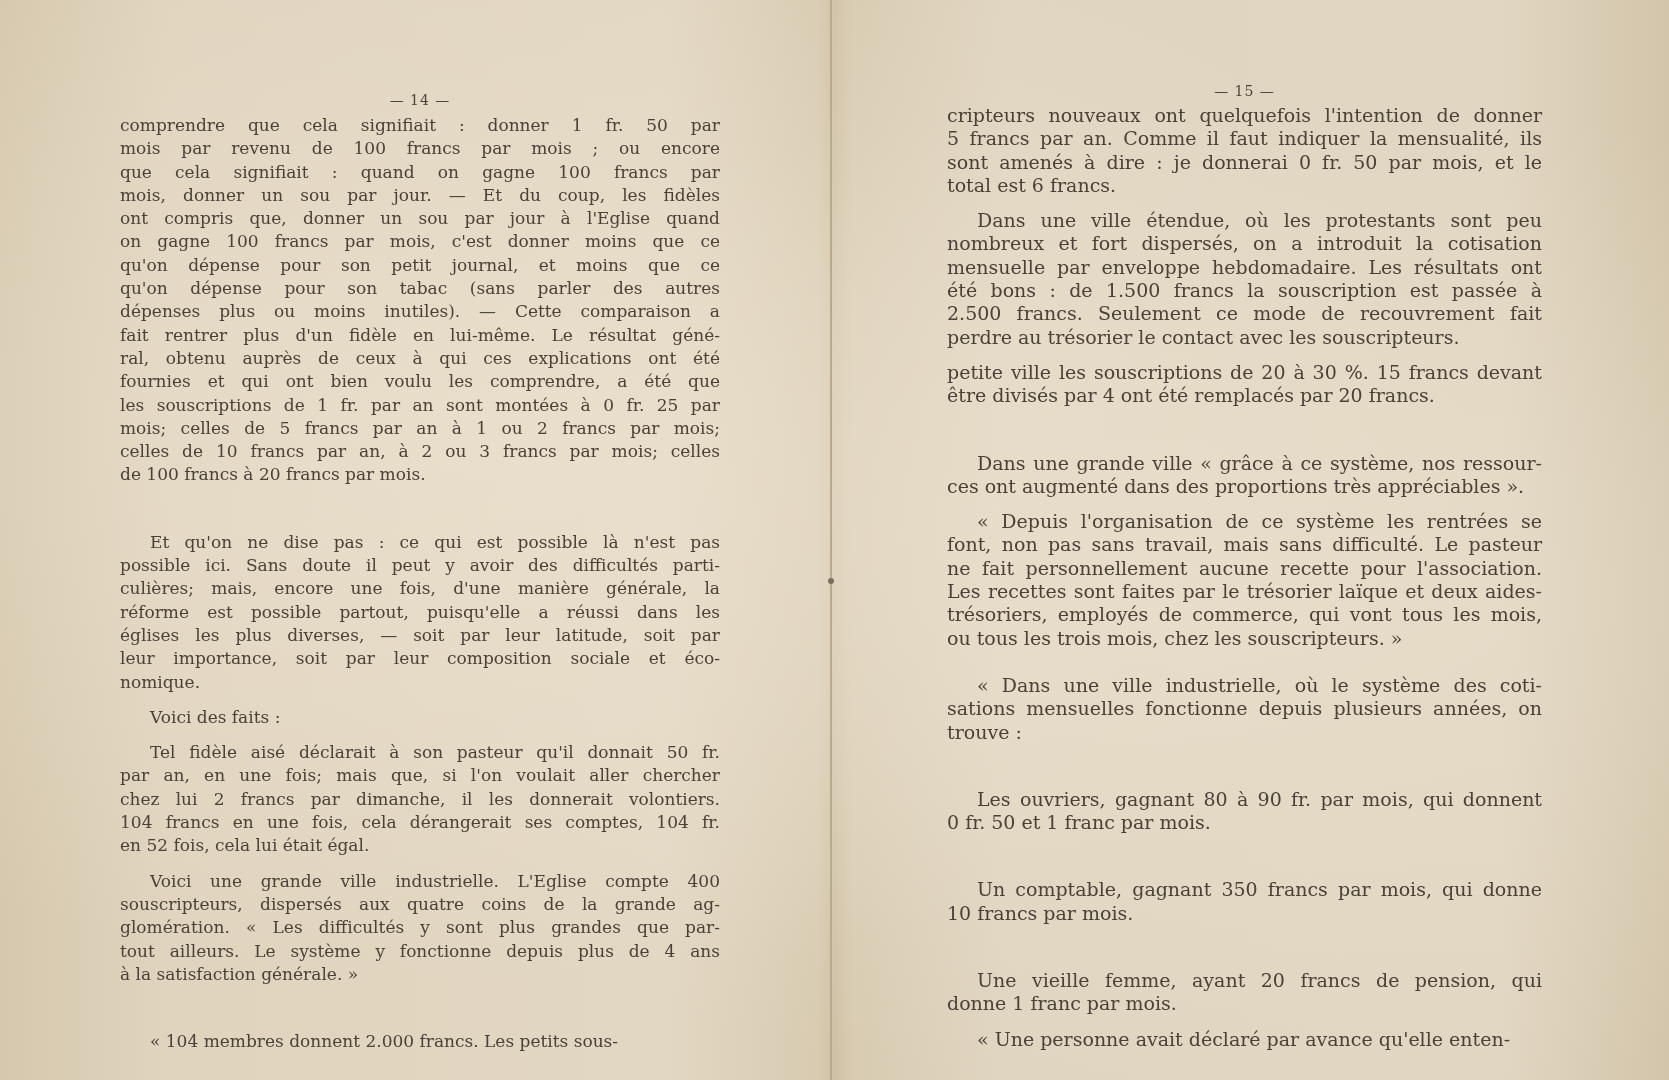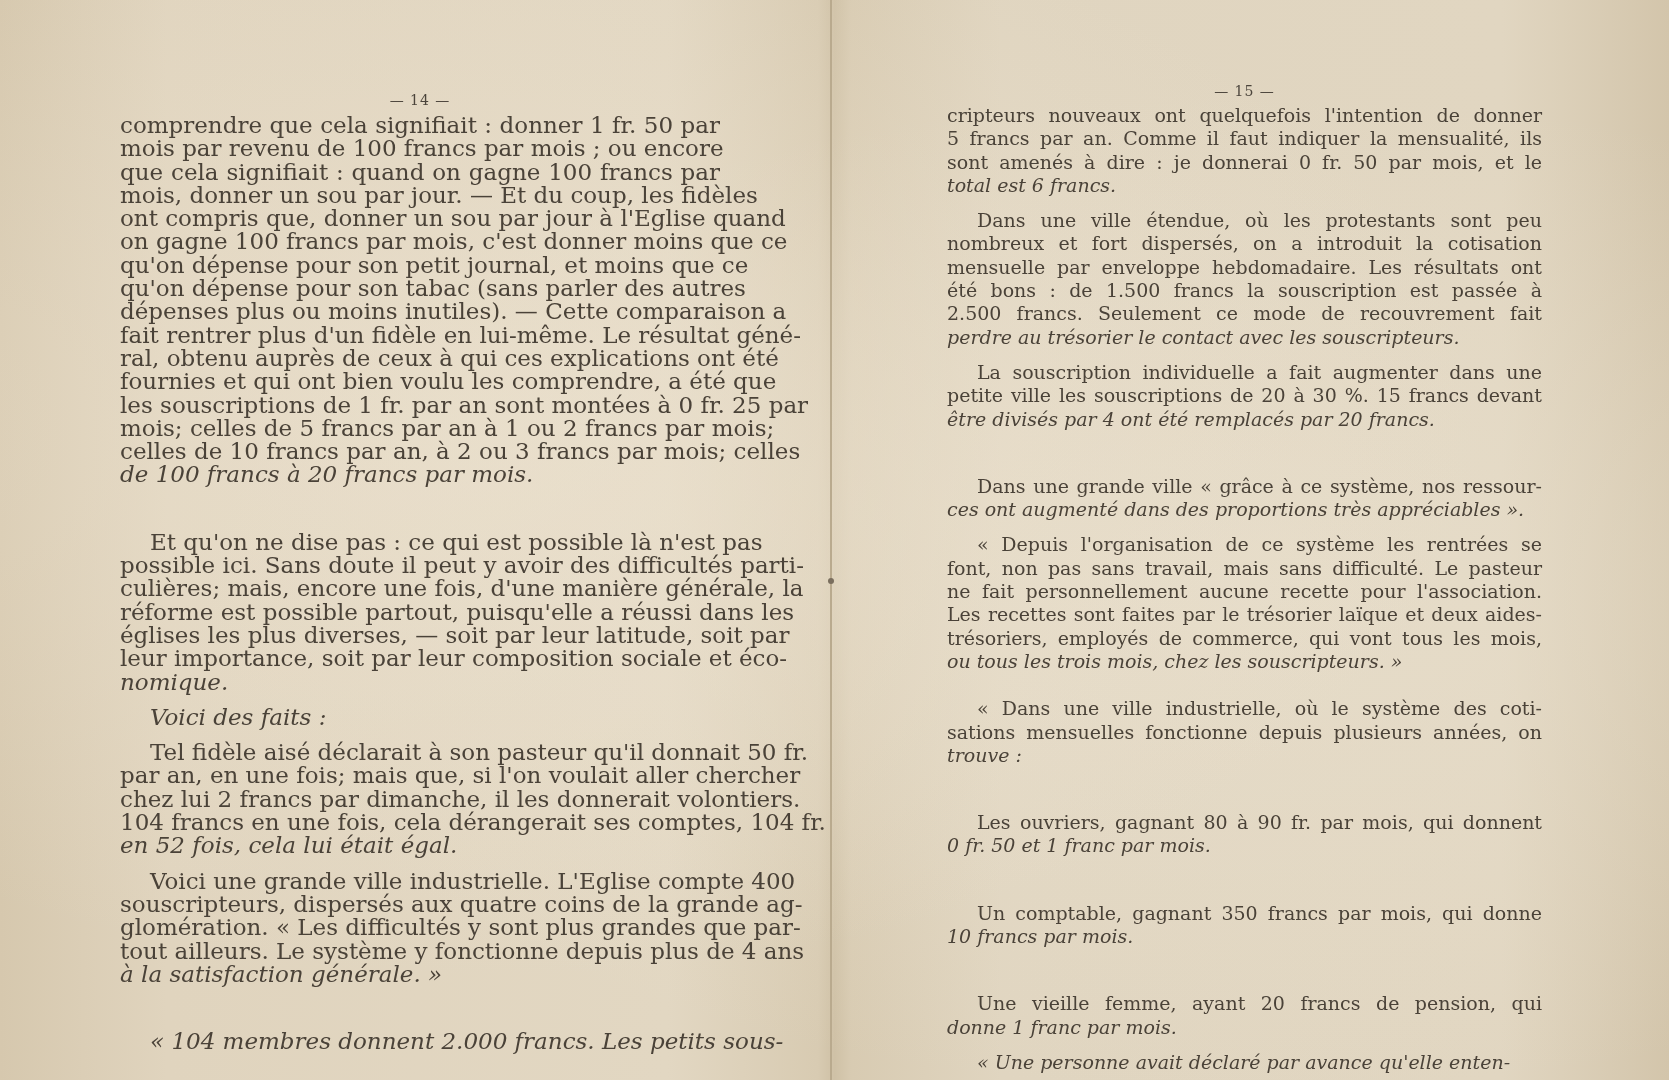--- a/index.html
+++ b/index.html
@@ -28,31 +28,31 @@
   .page.right { left:947px; width:595px; }
   .folio {
     text-align:center;
     font-size:14px;
     letter-spacing:1px;
     color:#4b443b;
   }
   .page.left .folio  { margin-top:92px; margin-bottom:6px; }
   .page.right .folio { margin-top:83px; margin-bottom:5px; }
   .text {
-    font-size:23px;
+    font-size:17px;
     line-height:23.3px;
     text-align:justify;
     hyphens:none;
   }
   .page.right .text { font-size:19px; line-height:23.3px; }
   .text p { margin:0; text-indent:0; }
   .text p.ind { text-indent:30px;margin-top:44px; }
   .text p.gap { margin-top:12px; }
   .line { display:block; text-align:justify; text-align-last:justify; white-space:nowrap; }
-  .line.last { text-align-last:left;font-style:italic; }
+  .line.last { text-align-last:left; }
   .mark { position:absolute; background:#7a6e5e; }
 </style>
 </head>
 <body>
 
 <div class="spread">
   <div class="spine"></div>
   <div class="mark" style="left:828px;top:578px;width:6px;height:6px;border-radius:3px;"></div>
 
   <div class="page left">
@@ -119,21 +119,20 @@
         </p>
         <p class="ind gap" style="text-indent: 0px;">
           <span class="line" style="padding-left: 30px;">Dans une ville étendue, où les protestants sont peu</span>
           <span class="line">nombreux et fort dispersés, on a introduit la cotisation</span>
           <span class="line">mensuelle par enveloppe hebdomadaire. Les résultats ont</span>
           <span class="line">été bons : de 1.500 francs la souscription est passée à</span>
           <span class="line">2.500 francs. Seulement ce mode de recouvrement fait</span>
           <span class="line last">perdre au trésorier le contact avec les souscripteurs.</span>
         </p>
         <p class="ind gap" style="text-indent: 0px;">
-          <span class="line" style="padding-left: 30px;">La souscription individuelle a fait augmenter dans une</span>
           <span class="line">petite ville les souscriptions de 20 à 30 %. 15 francs devant</span>
           <span class="line last">être divisés par 4 ont été remplacés par 20 francs.</span>
         </p>
         <p class="ind" style="text-indent: 0px;">
           <span class="line" style="padding-left: 30px;">Dans une grande ville « grâce à ce système, nos ressour-</span>
           <span class="line last">ces ont augmenté dans des proportions très appréciables ».</span>
         </p>
         <p class="ind gap" style="text-indent: 0px;">
           <span class="line" style="padding-left: 30px;">« Depuis l'organisation de ce système les rentrées se</span>
           <span class="line">font, non pas sans travail, mais sans difficulté. Le pasteur</span>

